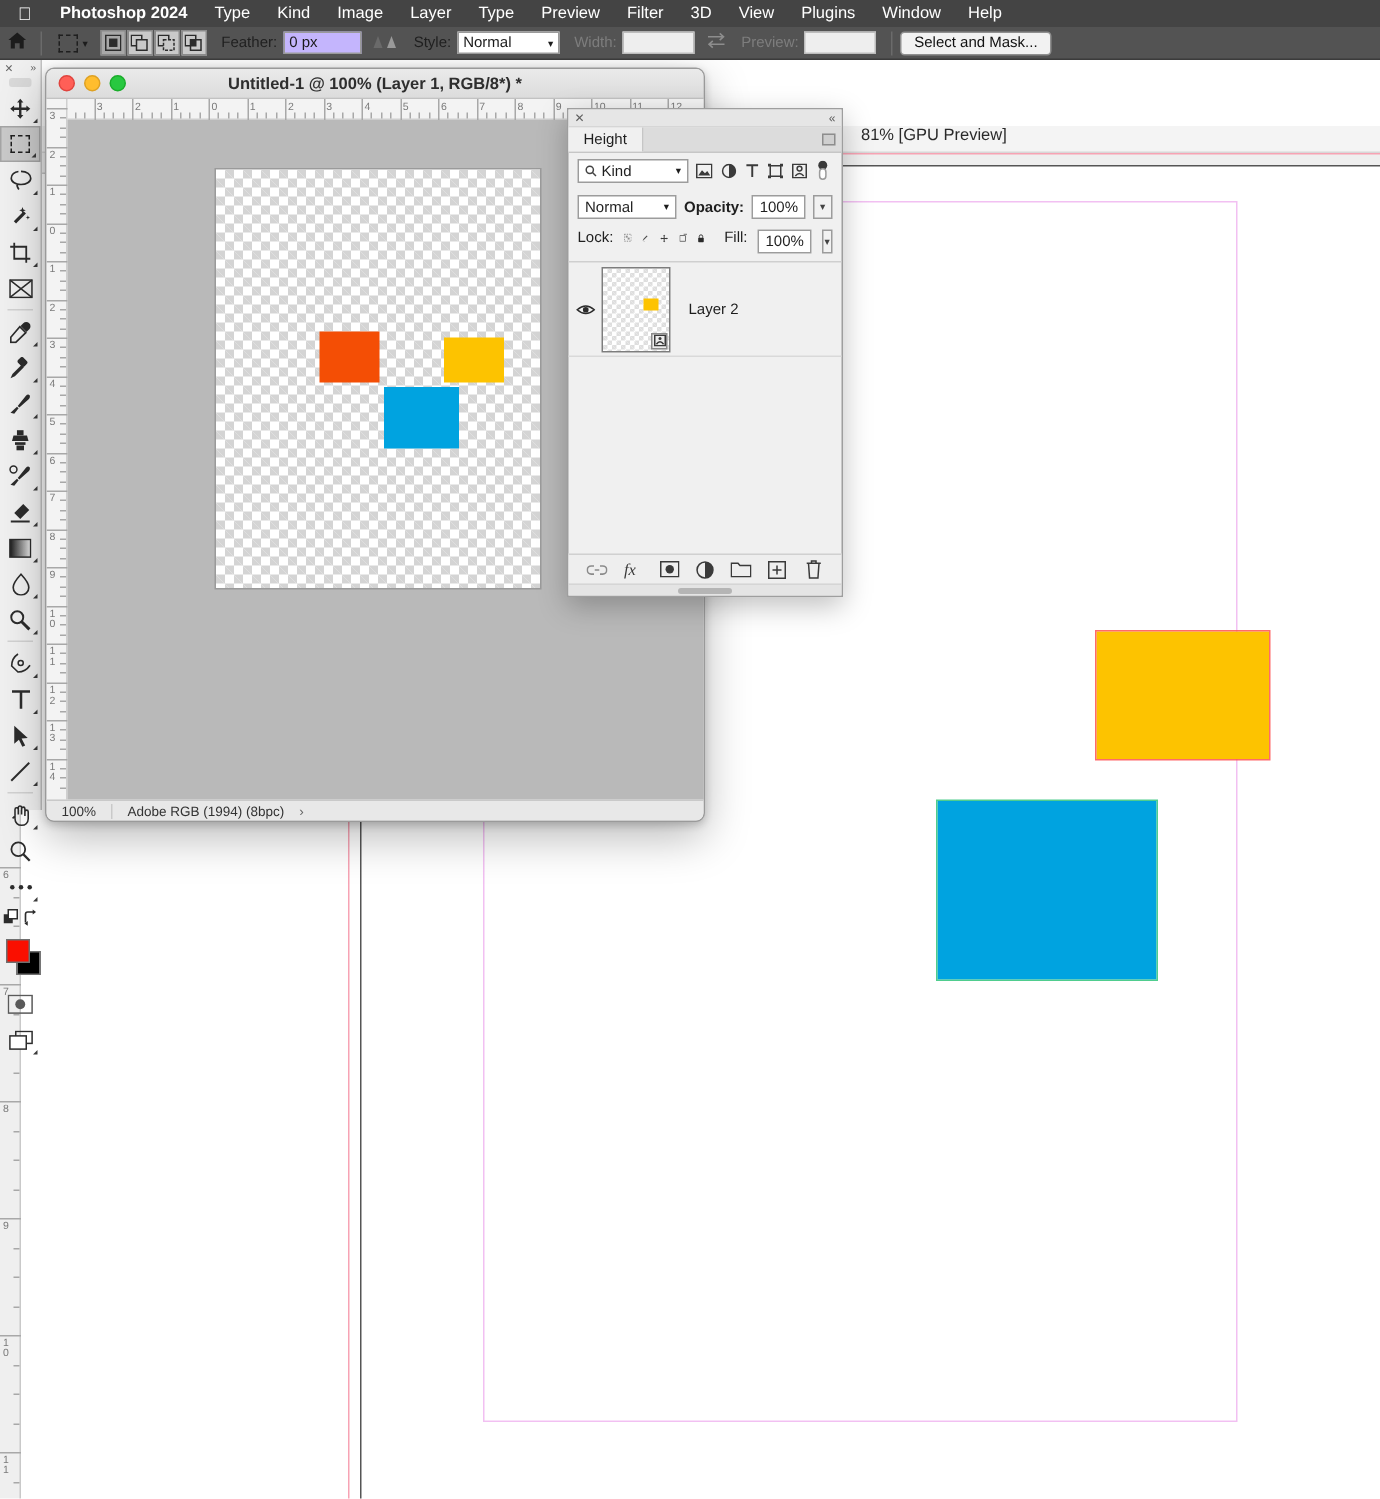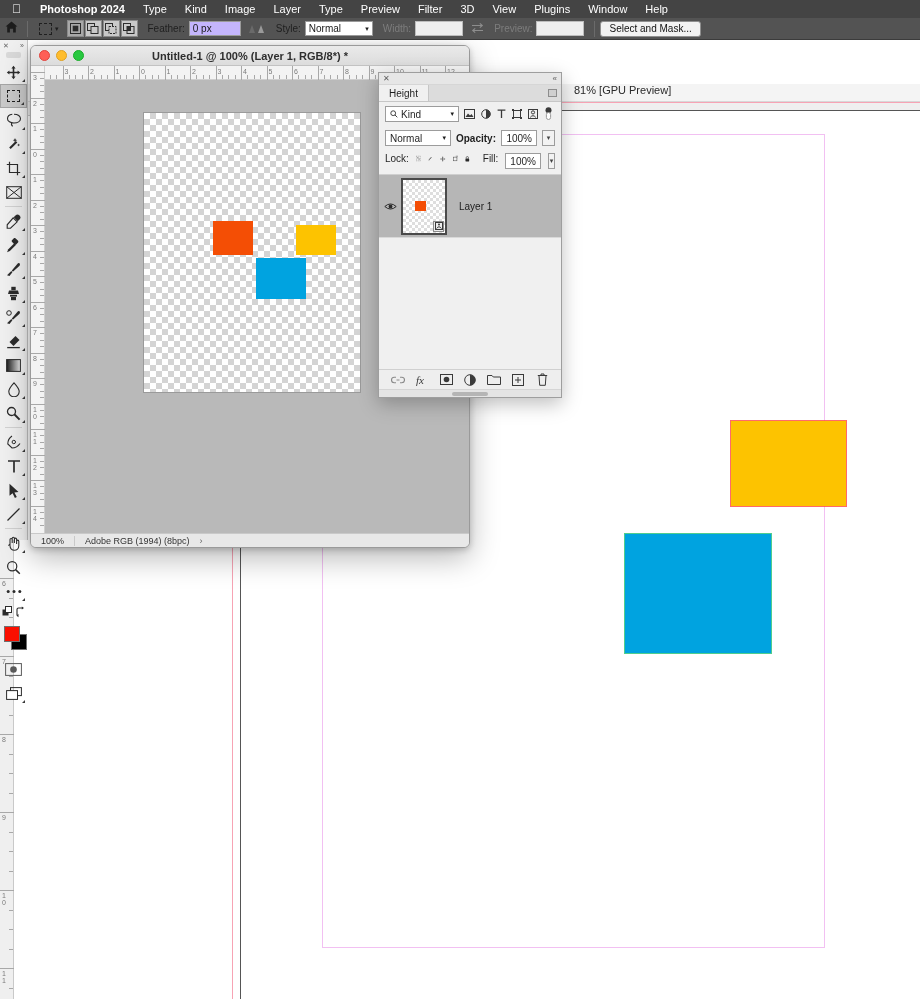--- a/index.html
+++ b/index.html
@@ -652,40 +652,40 @@
       <rect x="1" y="5" width="8" height="6.4" rx="1" fill="#2a2a2a"></rect>
     </svg>
     <span style="margin-left:6px;">Fill:</span>
     <div class="lp-field lp-num">100%</div>
     <div class="lp-stepper">▾</div>
   </div>
 
   <div id="layers-list">
 
 
-
-    <div class="layer selected">
+    <div class="layer">
       <div class="eye">
         <svg width="13" height="9" viewBox="0 0 13 9">
           <path d="M0.8 4.5 Q6.5 -0.6 12.2 4.5 Q6.5 9.6 0.8 4.5 Z" fill="none" stroke="#2c2c2c"></path>
           <circle cx="6.5" cy="4.5" r="1.9" fill="#2c2c2c"></circle>
         </svg>
       </div>
       <div class="thumb">
-        <div class="sq" style="left:12px;top:21px;width:11px;height:10px;background:#f44e05;"></div>
+        <div class="sq" style="left:27px;top:20px;width:10px;height:8px;background:#fdc300;"></div>
         <div class="fxbadge">
           <svg width="8" height="8" viewBox="0 0 8 8">
             <rect x="0.5" y="0.5" width="7" height="7" fill="none" stroke="#3a3a3a"></rect>
             <path d="M1.6 6.5 Q4 3 6.4 6.5" fill="none" stroke="#3a3a3a"></path>
             <circle cx="4" cy="2.6" r="1" fill="#3a3a3a"></circle>
           </svg>
         </div>
       </div>
-      <div class="layer-name">Layer 1</div>
-    </div>
+      <div class="layer-name">Layer 2</div>
+    </div>
+
   </div>
 
   <div id="layers-foot">
     <div class="fi">
       <svg width="14" height="8" viewBox="0 0 14 8">
         <path d="M5.5 4 H8.5 M5 1.3 H3.2 A2.7 2.7 0 0 0 3.2 6.7 H5 M9 1.3 H10.8 A2.7 2.7 0 0 1 10.8 6.7 H9" fill="none" stroke="#8a8a8a" stroke-width="1.1"></path>
       </svg>
     </div>
     <div class="fi">
       <svg width="14" height="12" viewBox="0 0 14 12">

